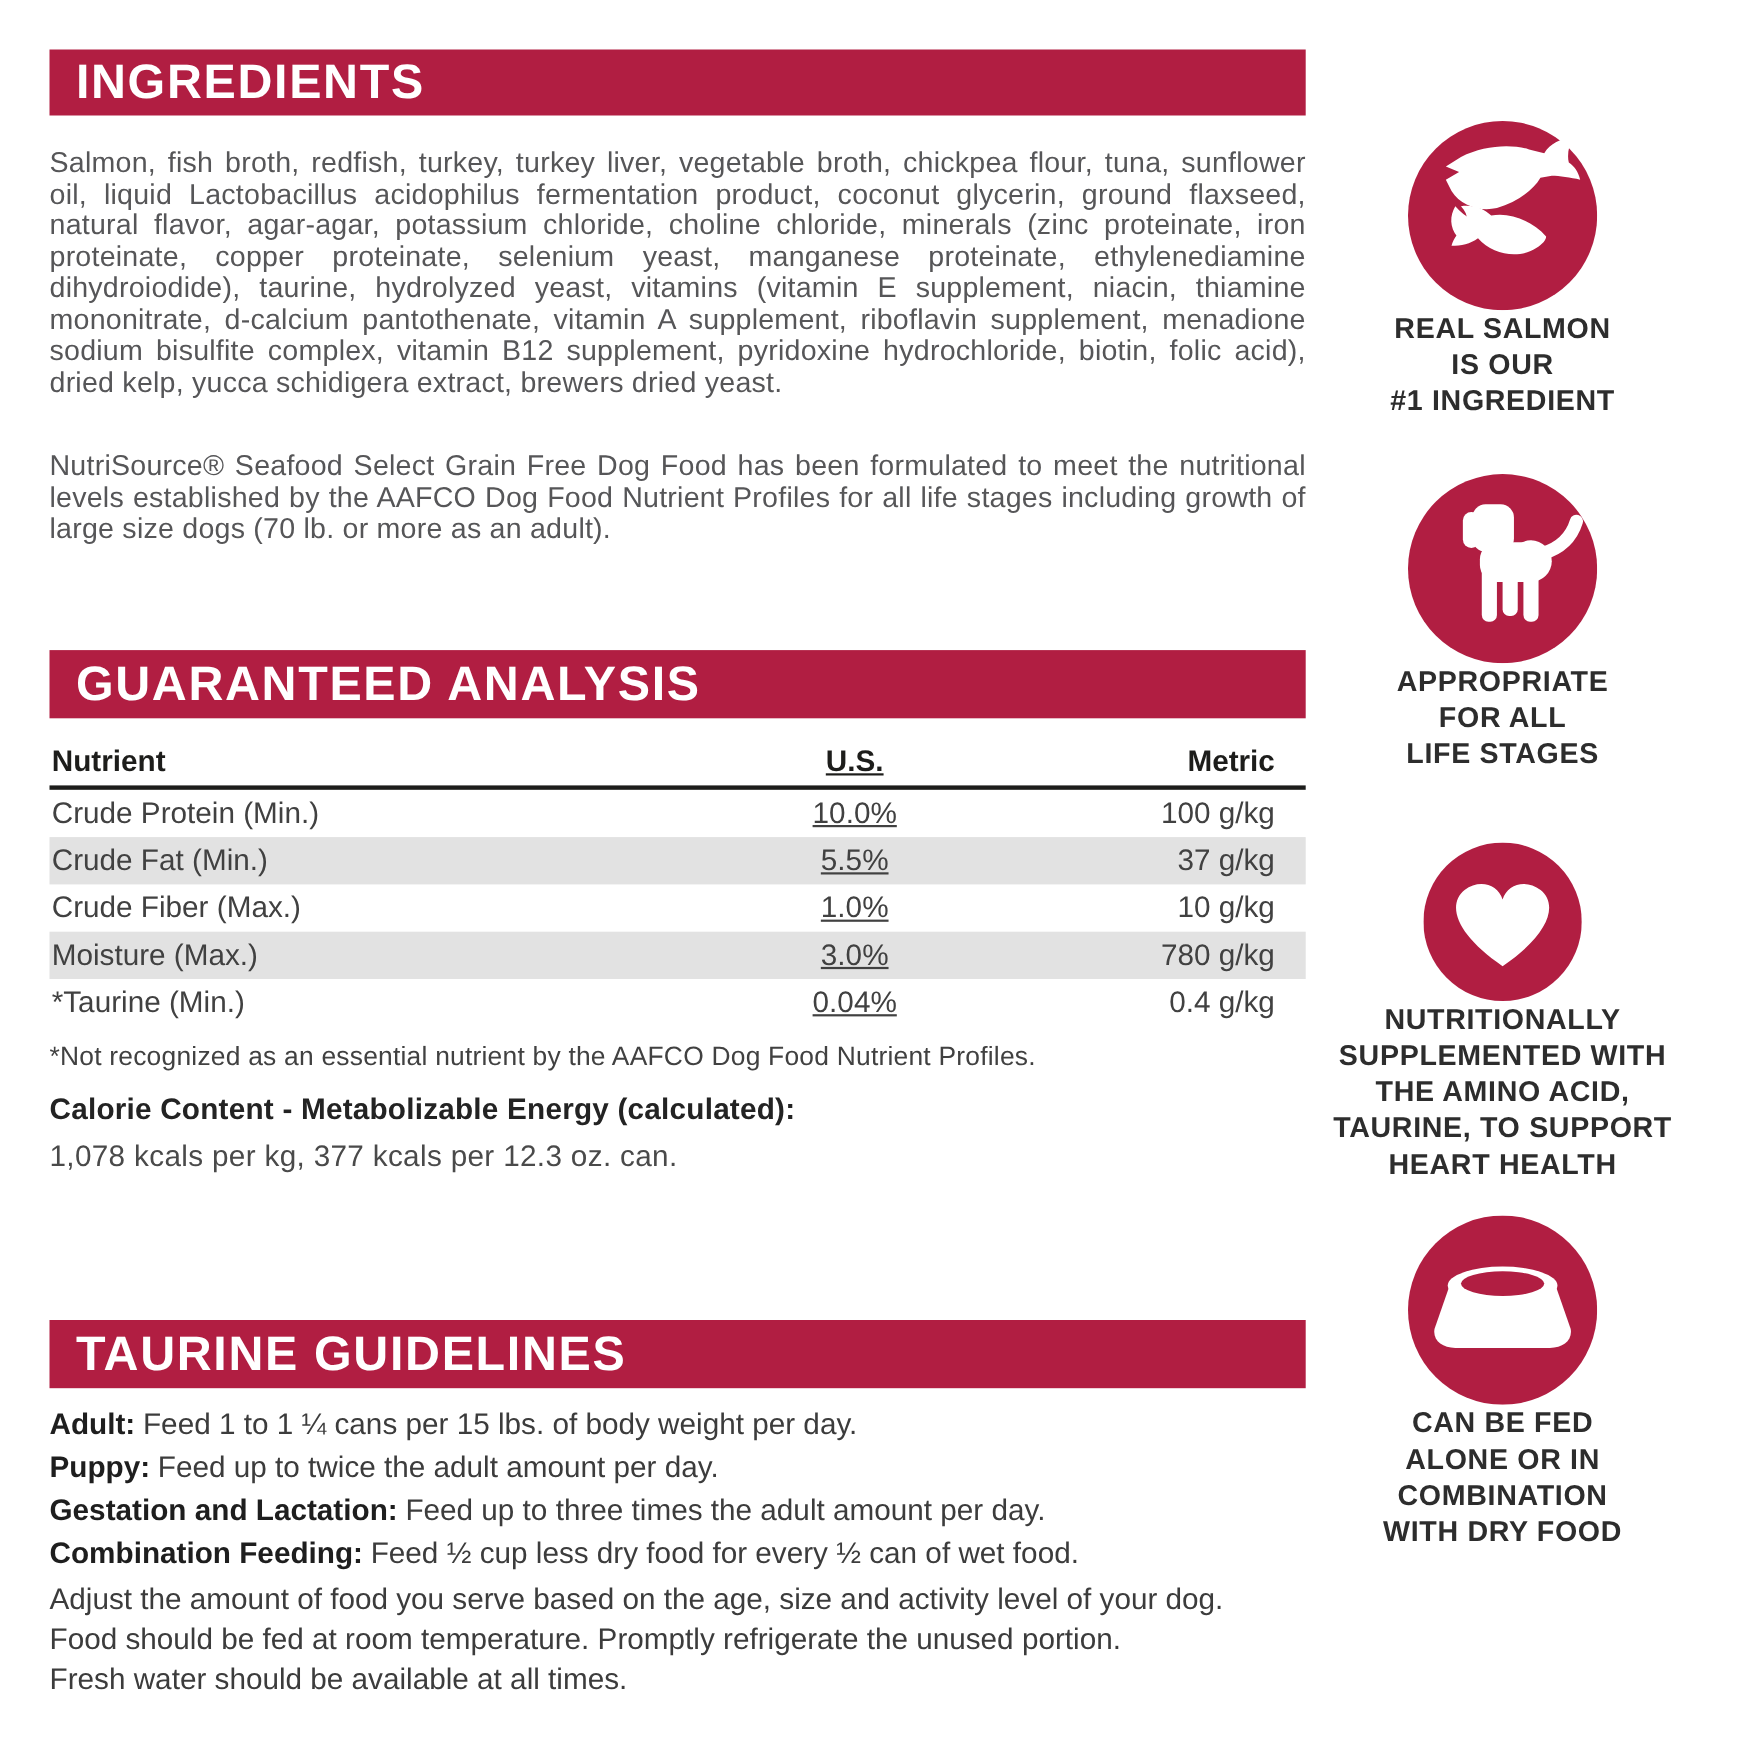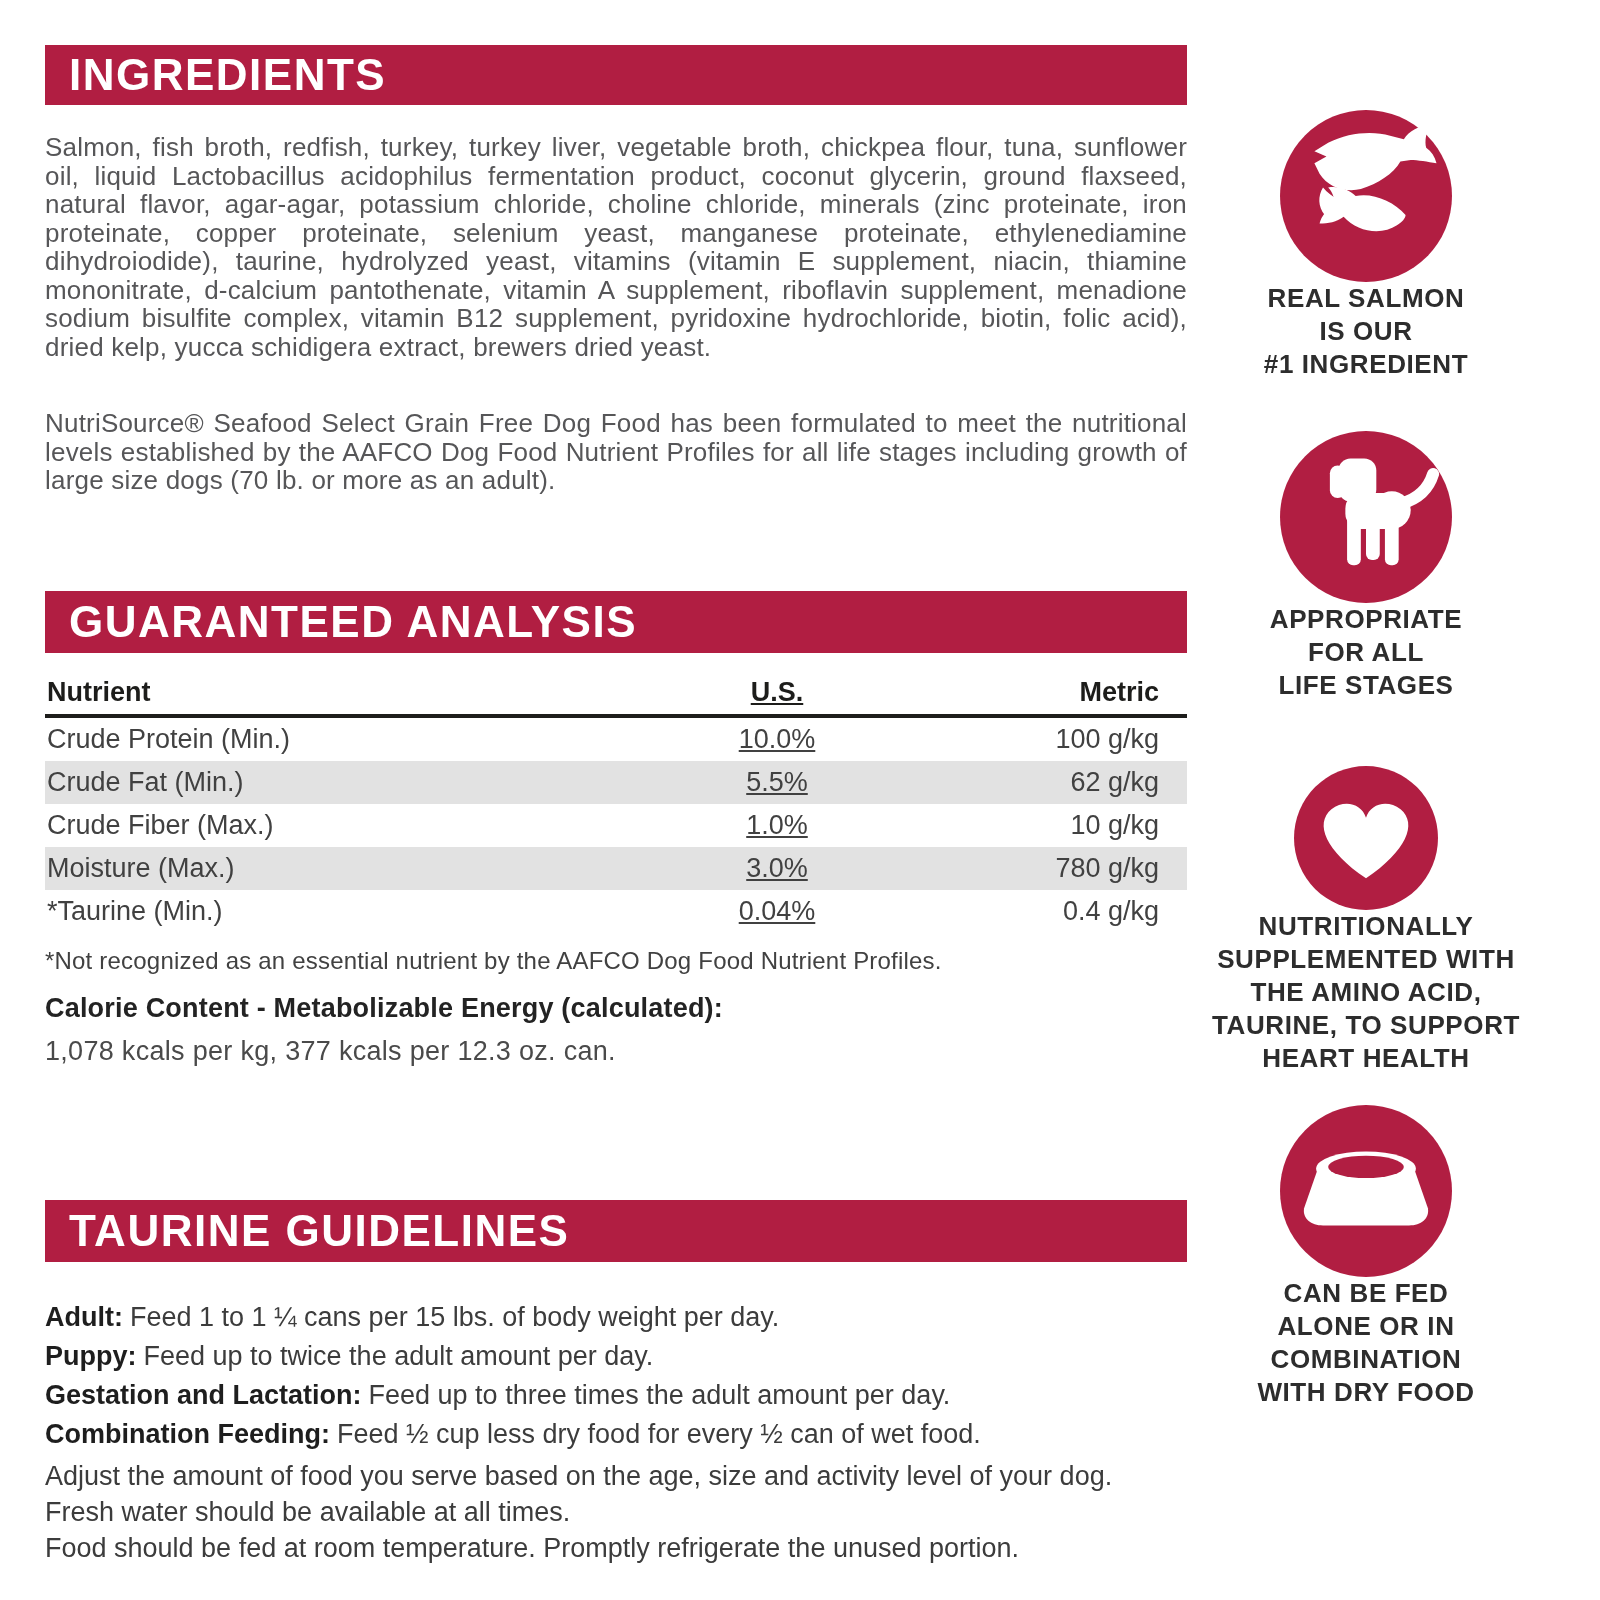--- a/index.html
+++ b/index.html
@@ -33,21 +33,21 @@
     padding-bottom:6px;border-bottom:4px solid var(--rule);}
   .t-row{display:flex;align-items:center;height:43px;font-size:27px;color:var(--table-text);}
   .t-row.shaded{background:var(--row-shade);}
   .c-nutrient{flex:1;padding-left:2px;}
   .c-us{width:300px;text-align:center;text-decoration:underline;}
   .c-metric{width:260px;text-align:right;padding-right:28px;}
   .footnote{margin:14px 0 0 0;font-size:24px;color:var(--table-text);letter-spacing:0.2px;}
   .calorie-heading{margin:18px 0 0 0;font-size:27px;font-weight:bold;color:var(--dark-text);letter-spacing:0.2px;}
   .calorie-text{margin:12px 0 0 0;font-size:27px;color:#4a4a4a;letter-spacing:0.3px;}
   
-  .feeding{margin-top:40px;}
+  .feeding{margin-top:18px;}
   .feed-line{margin:0 0 9px 0;font-size:27px;line-height:30px;color:#3c3c3c;}
   .feed-label{font-weight:bold;color:#1e1e1e;margin-right:7px;}
   .feed-note{margin:0;font-size:27px;line-height:36px;color:#3c3c3c;}
   
   .right-col{position:absolute;left:1190px;top:110px;width:352px;
     display:flex;flex-direction:column;align-items:center;}
   .badge{display:flex;flex-direction:column;align-items:center;margin:0;}
   .badge svg{display:block;}
   .badge figcaption{
     font-size:26px;line-height:33px;font-weight:bold;text-align:center;
@@ -84,21 +84,21 @@
       <span class="c-metric">Metric</span>
     </div>
     <div class="t-row">
       <span class="c-nutrient">Crude Protein (Min.)</span>
       <span class="c-us">10.0%</span>
       <span class="c-metric">100 g/kg</span>
     </div>
     <div class="t-row shaded">
       <span class="c-nutrient">Crude Fat (Min.)</span>
       <span class="c-us">5.5%</span>
-      <span class="c-metric">62 g/kg</span>
+      <span class="c-metric">37 g/kg</span>
     </div>
     <div class="t-row">
       <span class="c-nutrient">Crude Fiber (Max.)</span>
       <span class="c-us">1.0%</span>
       <span class="c-metric">10 g/kg</span>
     </div>
     <div class="t-row shaded">
       <span class="c-nutrient">Moisture (Max.)</span>
       <span class="c-us">3.0%</span>
       <span class="c-metric">780 g/kg</span>
@@ -125,22 +125,22 @@
     <p class="feed-line">
       <span class="feed-label">Puppy:</span><span>Feed up to twice the adult amount per day.</span>
     </p>
     <p class="feed-line">
       <span class="feed-label">Gestation and Lactation:</span><span>Feed up to three times the adult amount per day.</span>
     </p>
     <p class="feed-line">
       <span class="feed-label">Combination Feeding:</span><span>Feed ½ cup less dry food for every ½ can of wet food.</span>
     </p>
     <p class="feed-note">Adjust the amount of food you serve based on the age, size and activity level of your dog.</p>
+    <p class="feed-note">Food should be fed at room temperature. Promptly refrigerate the unused portion.</p>
     <p class="feed-note">Fresh water should be available at all times.</p>
-    <p class="feed-note">Food should be fed at room temperature. Promptly refrigerate the unused portion.</p>
   </div>
 
 </main>
 
 <aside class="right-col">
 
   <figure class="badge b1">
     <svg width="172" height="172" viewBox="0 0 100 100">
       <circle class="icon-bg" cx="50" cy="50" r="50"></circle>
       <path class="glyph" d="M20 24 L28 19 C40 13 54 12 64 15 L72 17 C75 12 81 9 87 9 C85 13 84 18 85 22 C88 24 90 27 91 31 C86 30 80 29 76 29 L70 30 C66 37 57 43 47 46 C38 48 28 45 23 37 L20 31 L27 27 Z"></path>

